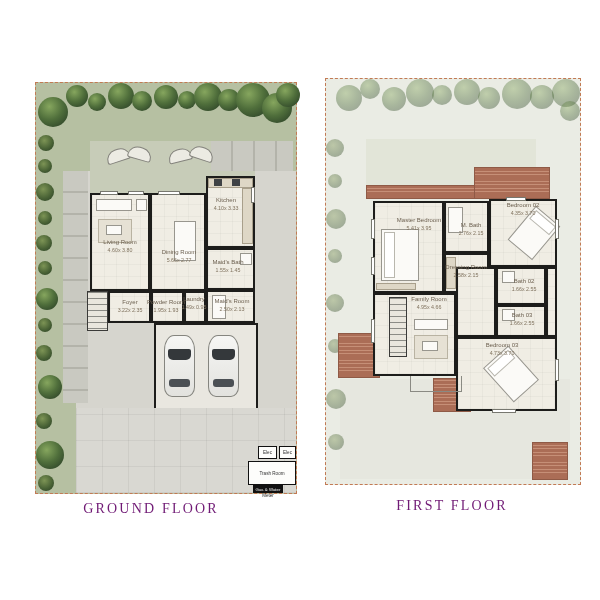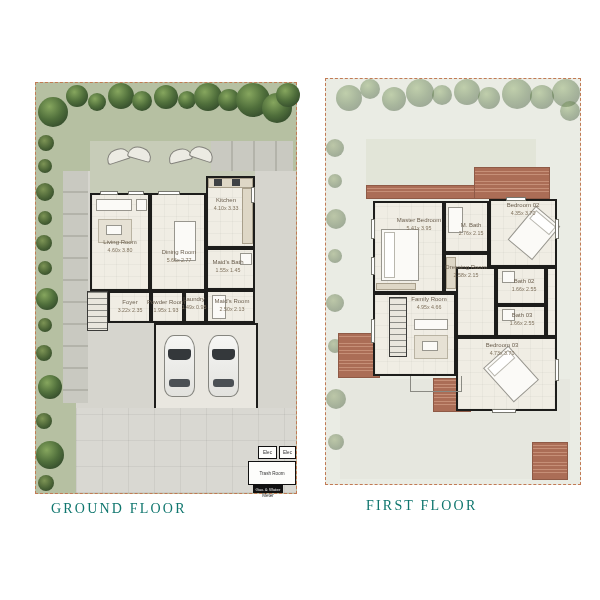--- a/index.html
+++ b/index.html
@@ -52,21 +52,21 @@
   .rlabel { position:absolute; transform:translate(-50%,-50%); text-align:center; white-space:nowrap;
             color:#6e6252; line-height:1.25; }
   .rlabel .nm { display:block; font-size:6px; }
   .rlabel .dm { display:block; font-size:5.3px; color:#80735f; }
   .ubox { position:absolute; background:#fdfdfb; border:1.6px solid #111; font-size:4.6px; color:#333;
           display:flex; align-items:center; justify-content:center; text-align:center; }
   .meterbar { position:absolute; background:#111; color:#f3f3f3; font-size:4.4px;
               display:flex; align-items:center; justify-content:center; white-space:nowrap; }
   .meterlbl { position:absolute; font-size:4.6px; color:#2c2c2c; text-align:center; }
   .title { position:absolute; font-family:"Liberation Serif", serif; font-size:14px;
-           letter-spacing:2.2px; color:#0f766e; text-align:left; }
+           letter-spacing:2.2px; color:#701a75; text-align:center; }
 </style>
 </head>
 <body>
 
 <div class="canvas">
 
   <section class="plan g-panel">
     <div class="hard" style="left:40px;top:88px;width:220px;height:322px"></div>
     <div class="pav-v" style="left:27px;top:88px;width:25px;height:232px"></div>
     <div class="patio" style="left:54px;top:58px;width:165px;height:52px"></div>
@@ -276,15 +276,15 @@
       <span class="nm">Bedroom 03</span>
       <span class="dm">4.73x 3.70</span>
     </div>
     <div class="rlabel" style="left:103px;top:224px">
       <span class="nm">Family Room</span>
       <span class="dm">4.95x 4.66</span>
     </div>
   </section>
 
   <div class="title" style="left:51px;top:501px;width:200px">GROUND FLOOR</div>
-  <div class="title" style="left:366px;top:498px;width:200px">FIRST FLOOR</div>
+  <div class="title" style="left:352px;top:498px;width:200px">FIRST FLOOR</div>
 
 </div>
 
 </body></html>

